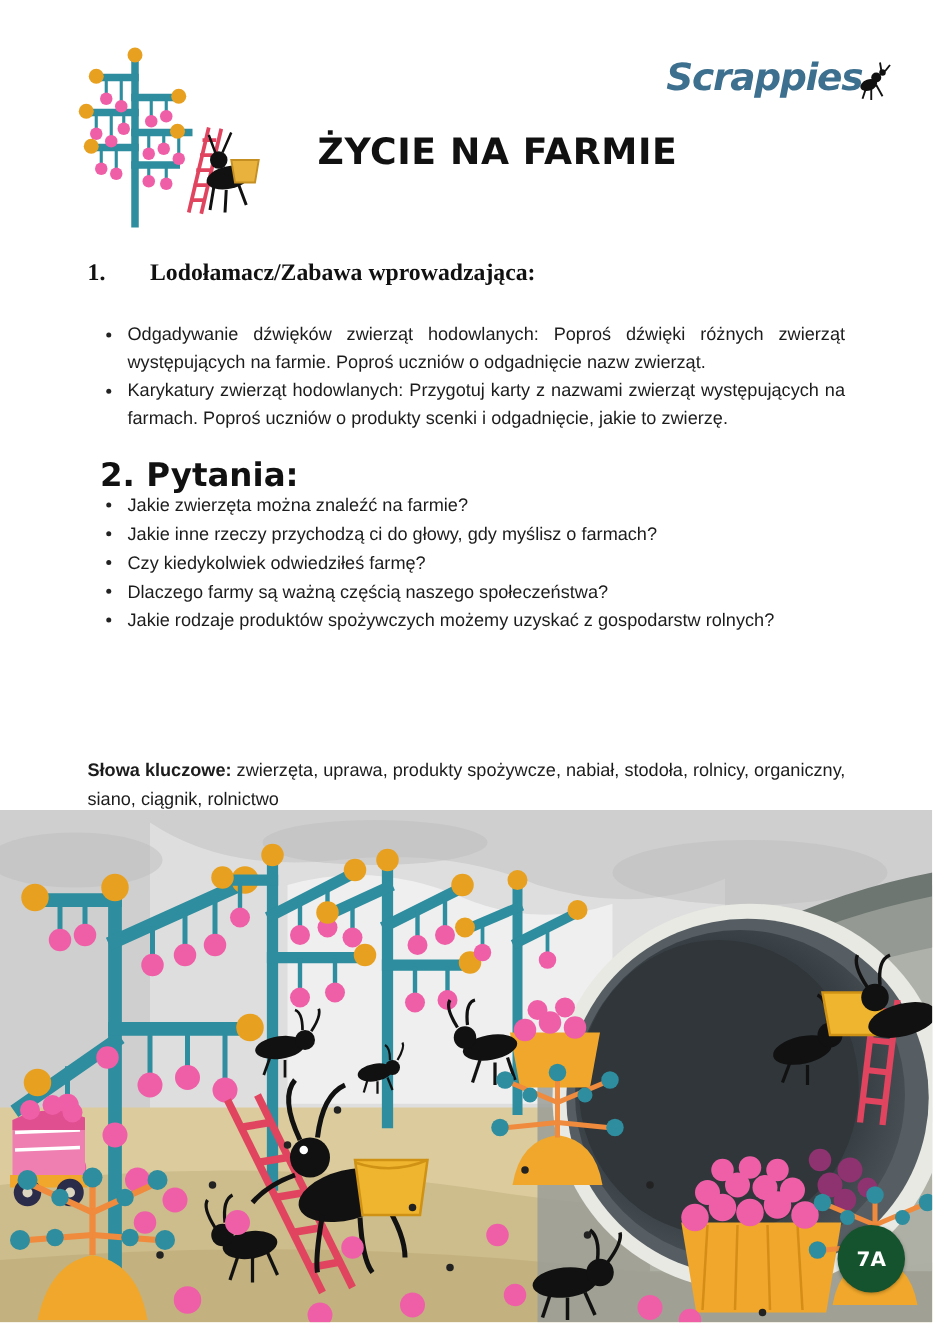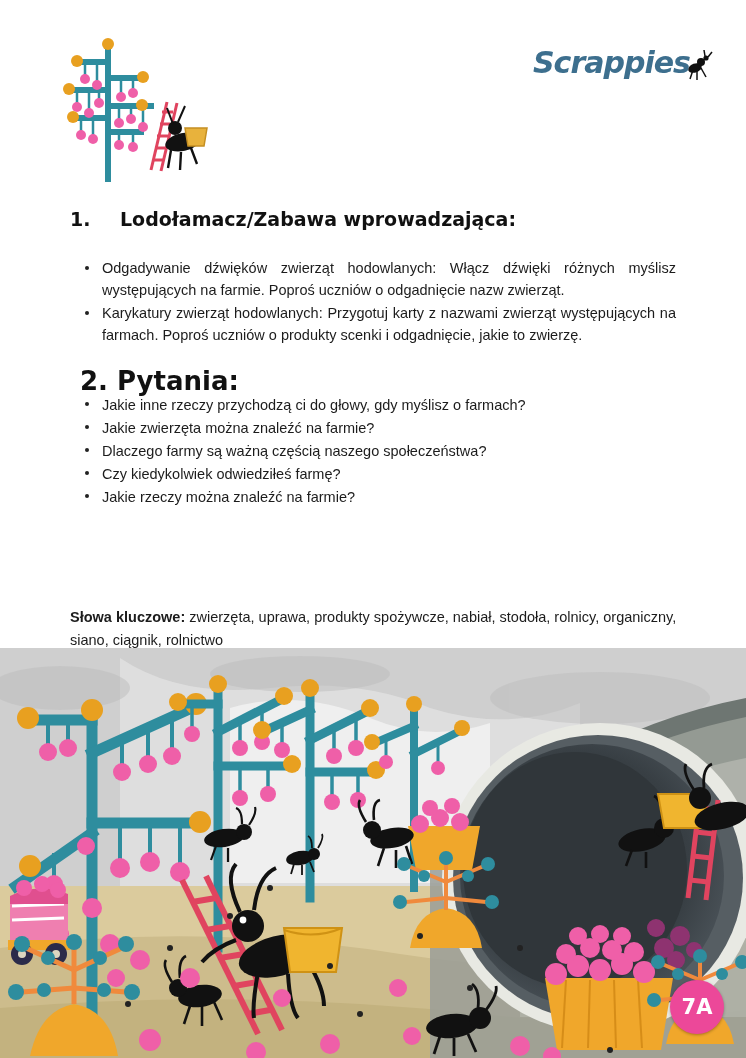--- a/index.html
+++ b/index.html
@@ -30,21 +30,21 @@
 
   .header-art{position:absolute;left:55px;top:32px;width:160px;height:150px;}
 
   
   .content{position:absolute;left:0;top:190px;width:746px;height:458px;}
 
   .sec-head{
     font-family:"DejaVu Sans", sans-serif;
     font-weight:bold;font-size:19px;color:#111;letter-spacing:0px;
   }
-  .sec1{position:absolute;left:70px;top:18px;}
+  .sec1{position:absolute;left:70px;top:18px;font-family:Liberation Serif, serif;}
   .sec1 .num{display:inline-block;width:50px;}
   .sec2{position:absolute;left:80px;top:176px;font-size:26px;}
 
   ul.bl{list-style:none;margin:0;padding:0;}
   ul.bl li{position:relative;padding-left:22px;}
   ul.bl li:before{
     content:"";position:absolute;left:5px;top:8px;
     width:4px;height:4px;border-radius:50%;background:#222;
   }
 
@@ -61,23 +61,23 @@
     position:absolute;left:70px;top:388px;width:608px;
     font-size:14.5px;line-height:23px;color:#1c1c1c;margin-top:28px;
   }
   .keywords b{font-weight:bold;}
 
   
   .illus{position:absolute;left:0;top:648px;width:746px;height:410px;overflow:hidden;}
   .badge{
     position:absolute;right:22px;bottom:24px;
     width:54px;height:54px;border-radius:50%;
-    background:#ec4899;color:#fff;
+    background:#14532d;color:#fff;
     display:flex;align-items:center;justify-content:center;
-    font-family:"DejaVu Sans", sans-serif;font-weight:bold;font-size:21px;
+    font-family:"DejaVu Sans", sans-serif;font-weight:bold;font-size:16px;
     box-shadow:0 1px 3px rgba(0,0,0,.3);
   }
 </style>
 </head>
 <body>
 
 <div class="page">
 
   <div class="header">
 
@@ -160,41 +160,42 @@
         <g stroke="#111" stroke-width="1.5" fill="none">
           <path d="M24 8 L23 2"></path>
             <path d="M27 9 L31 4"></path>
           <path d="M12 22 L9 31"></path>
             <path d="M16 22 L16 32"></path>
             <path d="M20 20 L25 29"></path>
         </g>
       </svg>
     </div>
 
+    <div class="doc-title">ŻYCIE NA FARMIE</div>
   </div>
 
   <div class="content">
 
     <div class="sec-head sec1">
       <span class="num">1.</span><span>Lodołamacz/Zabawa wprowadzająca:</span>
     </div>
 
     <ul class="bl para-list">
-      <li>Odgadywanie dźwięków zwierząt hodowlanych: Włącz dźwięki różnych myślisz występujących na farmie. Poproś uczniów o odgadnięcie nazw zwierząt.</li>
+      <li>Odgadywanie dźwięków zwierząt hodowlanych: Poproś dźwięki różnych zwierząt występujących na farmie. Poproś uczniów o odgadnięcie nazw zwierząt.</li>
       <li>Karykatury zwierząt hodowlanych: Przygotuj karty z nazwami zwierząt występujących na farmach. Poproś uczniów o produkty scenki i odgadnięcie, jakie to zwierzę.</li>
     </ul>
 
     <div class="sec-head sec2">2. Pytania:</div>
 
     <ul class="bl q-list">
+      <li>Jakie zwierzęta można znaleźć na farmie?</li>
       <li>Jakie inne rzeczy przychodzą ci do głowy, gdy myślisz o farmach?</li>
-      <li>Jakie zwierzęta można znaleźć na farmie?</li>
+      <li>Czy kiedykolwiek odwiedziłeś farmę?</li>
       <li>Dlaczego farmy są ważną częścią naszego społeczeństwa?</li>
-      <li>Czy kiedykolwiek odwiedziłeś farmę?</li>
-      <li>Jakie rzeczy można znaleźć na farmie?</li>
+      <li>Jakie rodzaje produktów spożywczych możemy uzyskać z gospodarstw rolnych?</li>
     </ul>
 
     <div class="keywords">
       <b>Słowa kluczowe:</b><span> zwierzęta, uprawa, produkty spożywcze, nabiał, stodoła, rolnicy, organiczny, siano, ciągnik, rolnictwo</span>
     </div>
   </div>
 
   <div class="illus">
     <svg width="746" height="410" viewBox="0 0 746 410">
       <defs>

